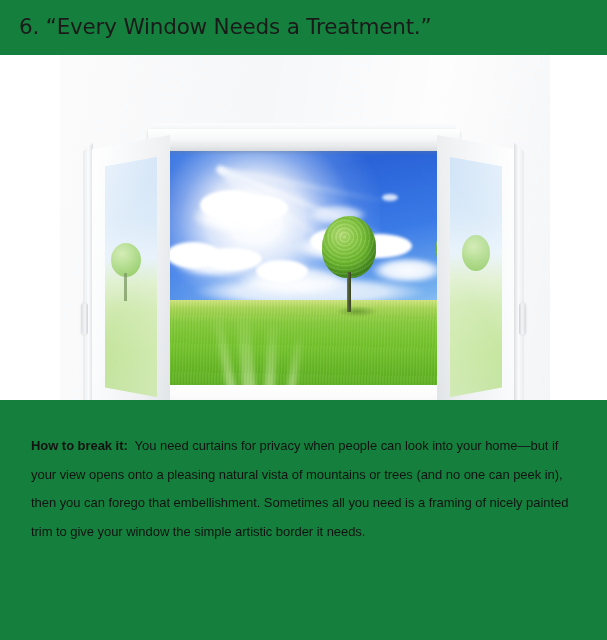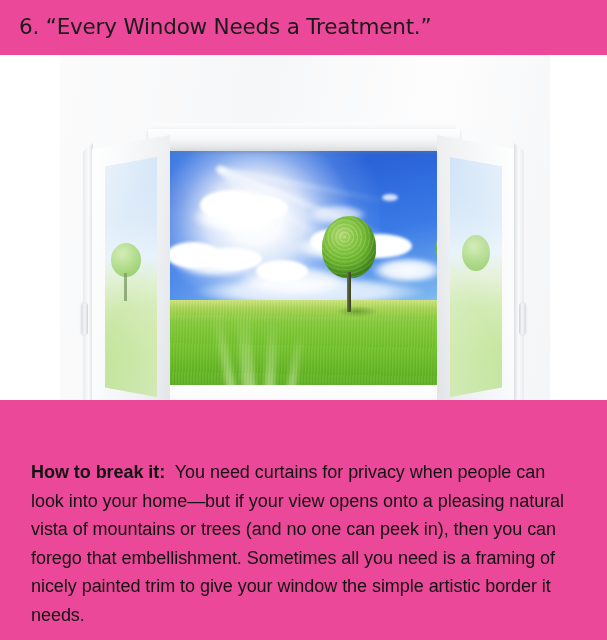--- a/index.html
+++ b/index.html
@@ -6,21 +6,21 @@
   html, body {
     margin: 0; padding: 0;
     width: 607px; height: 640px;
     background: #ffffff;
     font-family: "Liberation Sans", sans-serif;
     overflow: hidden;
   }
   .page {
     position: relative;
     width: 607px; height: 640px;
-    background: #ec4899;
+    background: #15803d;
   }
 
   
   .heading {
     position: absolute;
     left: 19px; top: 14px;
     width: 560px;
     font-family: "DejaVu Sans", sans-serif;
     font-size: 21.5px;
     font-weight: 400;
@@ -335,24 +335,24 @@
     left: 82px; top: 168px;
     width: 6px; height: 32px;
     border-radius: 4px;
     background: linear-gradient(90deg,#cfd3d7,#f5f6f7 50%,#dfe2e5);
     box-shadow: 1px 0 2px rgba(120,125,130,0.25);
   }
 
   
   .body-text {
     position: absolute;
-    left: 31px; top: 440px;
+    left: 31px; top: 419px;
     width: 540px;
     font-family: "Liberation Sans", sans-serif;
-    font-size: 18px;
+    font-size: 13px;
     line-height: 28.6px;
     color: #121212;
     letter-spacing: -0.05px;
   }
   .body-text .lead { font-weight: bold; }
 </style>
 </head>
 <body>
 
 <div class="page">

